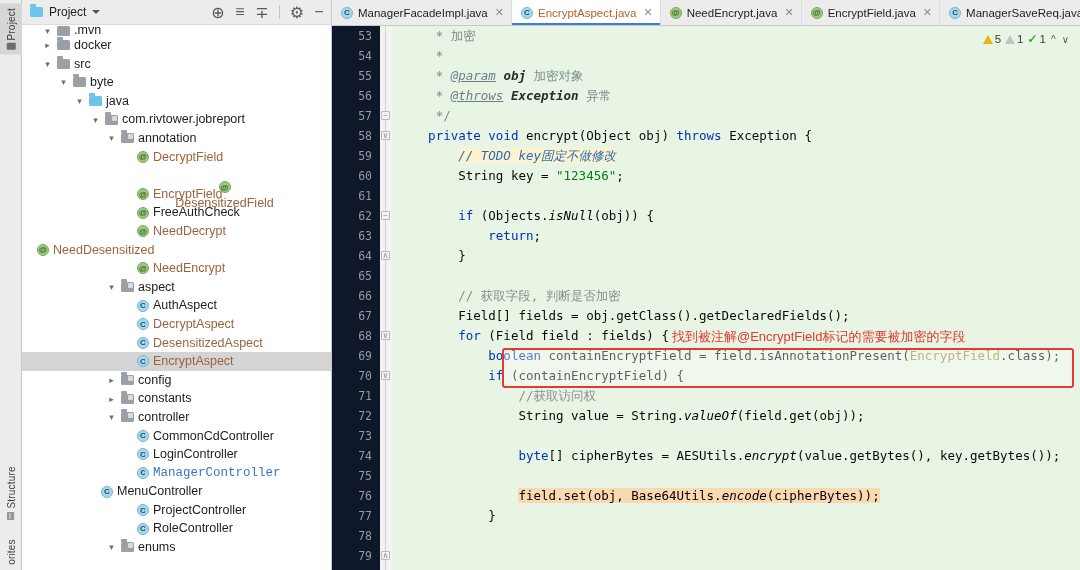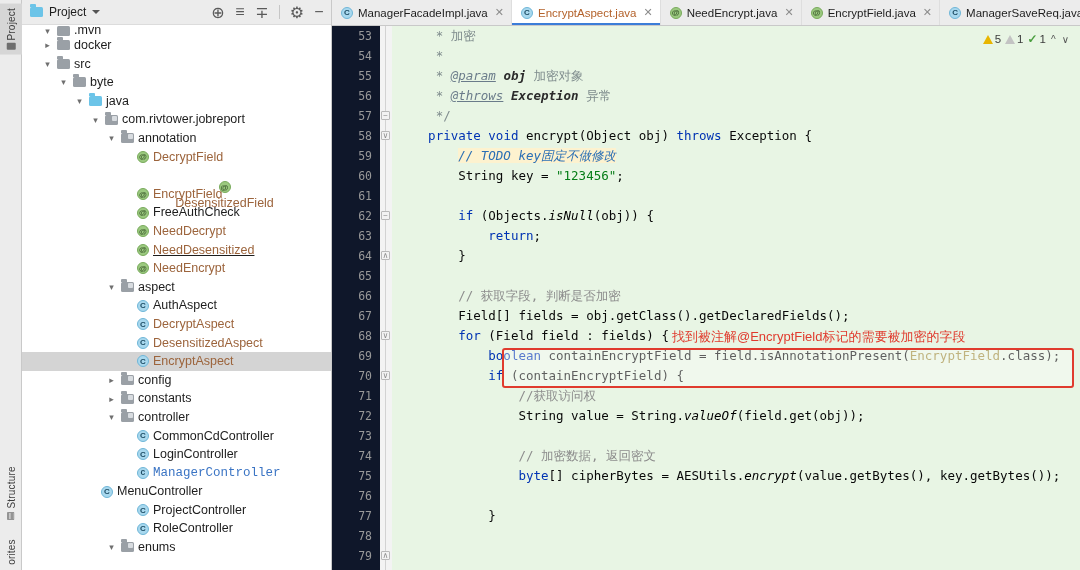--- a/index.html
+++ b/index.html
@@ -274,21 +274,21 @@
         <div class="row" style="padding-left: 100px;">
           <span class="arrow none"></span>
           <span class="ico-ann"></span>
           <span class="lbl black">FreeAuthCheck</span>
         </div>
         <div class="row" style="padding-left: 100px;">
           <span class="arrow none"></span>
           <span class="ico-ann"></span>
           <span class="lbl brown">NeedDecrypt</span>
         </div>
-        <div class="row" style="padding-left: 100px; text-decoration: underline;">
+        <div class="row" style="">
           <span class="arrow none"></span>
           <span class="ico-ann"></span>
           <span class="lbl brown">NeedDesensitized</span>
         </div>
         <div class="row" style="padding-left: 100px;">
           <span class="arrow none"></span>
           <span class="ico-ann"></span>
           <span class="lbl brown">NeedEncrypt</span>
         </div>
         <div class="row" style="padding-left: 84px;">
@@ -450,23 +450,23 @@
           <div class="cline"><span class="plain">        }</span></div>
           <div class="cline">&nbsp;</div>
           <div class="cline"><span class="plain">        </span><span class="c">// 获取字段, 判断是否加密</span></div>
           <div class="cline"><span class="plain">        Field[] fields = obj.getClass().getDeclaredFields();</span></div>
           <div class="cline"><span class="plain">        </span><span class="k">for</span><span class="plain"> (Field field : fields) {</span></div>
           <div class="cline"><span class="plain">            </span><span class="k">boolean</span><span class="plain"> containEncryptField = field.isAnnotationPresent(</span><span class="ann">EncryptField</span><span class="plain">.class);</span></div>
           <div class="cline"><span class="plain">            </span><span class="k">if</span><span class="plain"> (containEncryptField) {</span></div>
           <div class="cline"><span class="plain">                </span><span class="c">//获取访问权</span></div>
           <div class="cline"><span class="plain">                String value = String.</span><span class="it">valueOf</span><span class="plain">(field.get(obj));</span></div>
           <div class="cline">&nbsp;</div>
-          <div class="cline"><span class="plain">                </span><span class="c">// 加密数据, 返回密文</span></div>
           <div class="cline"><span class="plain">                </span><span class="k">byte</span><span class="plain">[] cipherBytes = AESUtils.</span><span class="it">encrypt</span><span class="plain">(value.getBytes(), key.getBytes());</span></div>
           <div class="cline">&nbsp;</div>
+          <div class="cline"><span class="plain">                </span><span class="hl">field.set(obj, Base64Utils.</span><span class="hl it">encode</span><span class="hl">(cipherBytes));</span></div>
           <div class="cline"><span class="plain">            }</span></div>
           <div class="annot-note" style="left: 232px; top: 302px;">找到被注解@EncryptField标记的需要被加密的字段</div>
           <div class="redbox" style="left: 110px; top: 322px; width: 572px; height: 40px; background: rgba(255, 255, 255, 0.35);"></div>
         </div>
       <div class="inspect-widget">
         <span class="iw-item">
           <span class="tri-warn"></span>
           <span>5</span>
         </span>
         <span class="iw-item">

